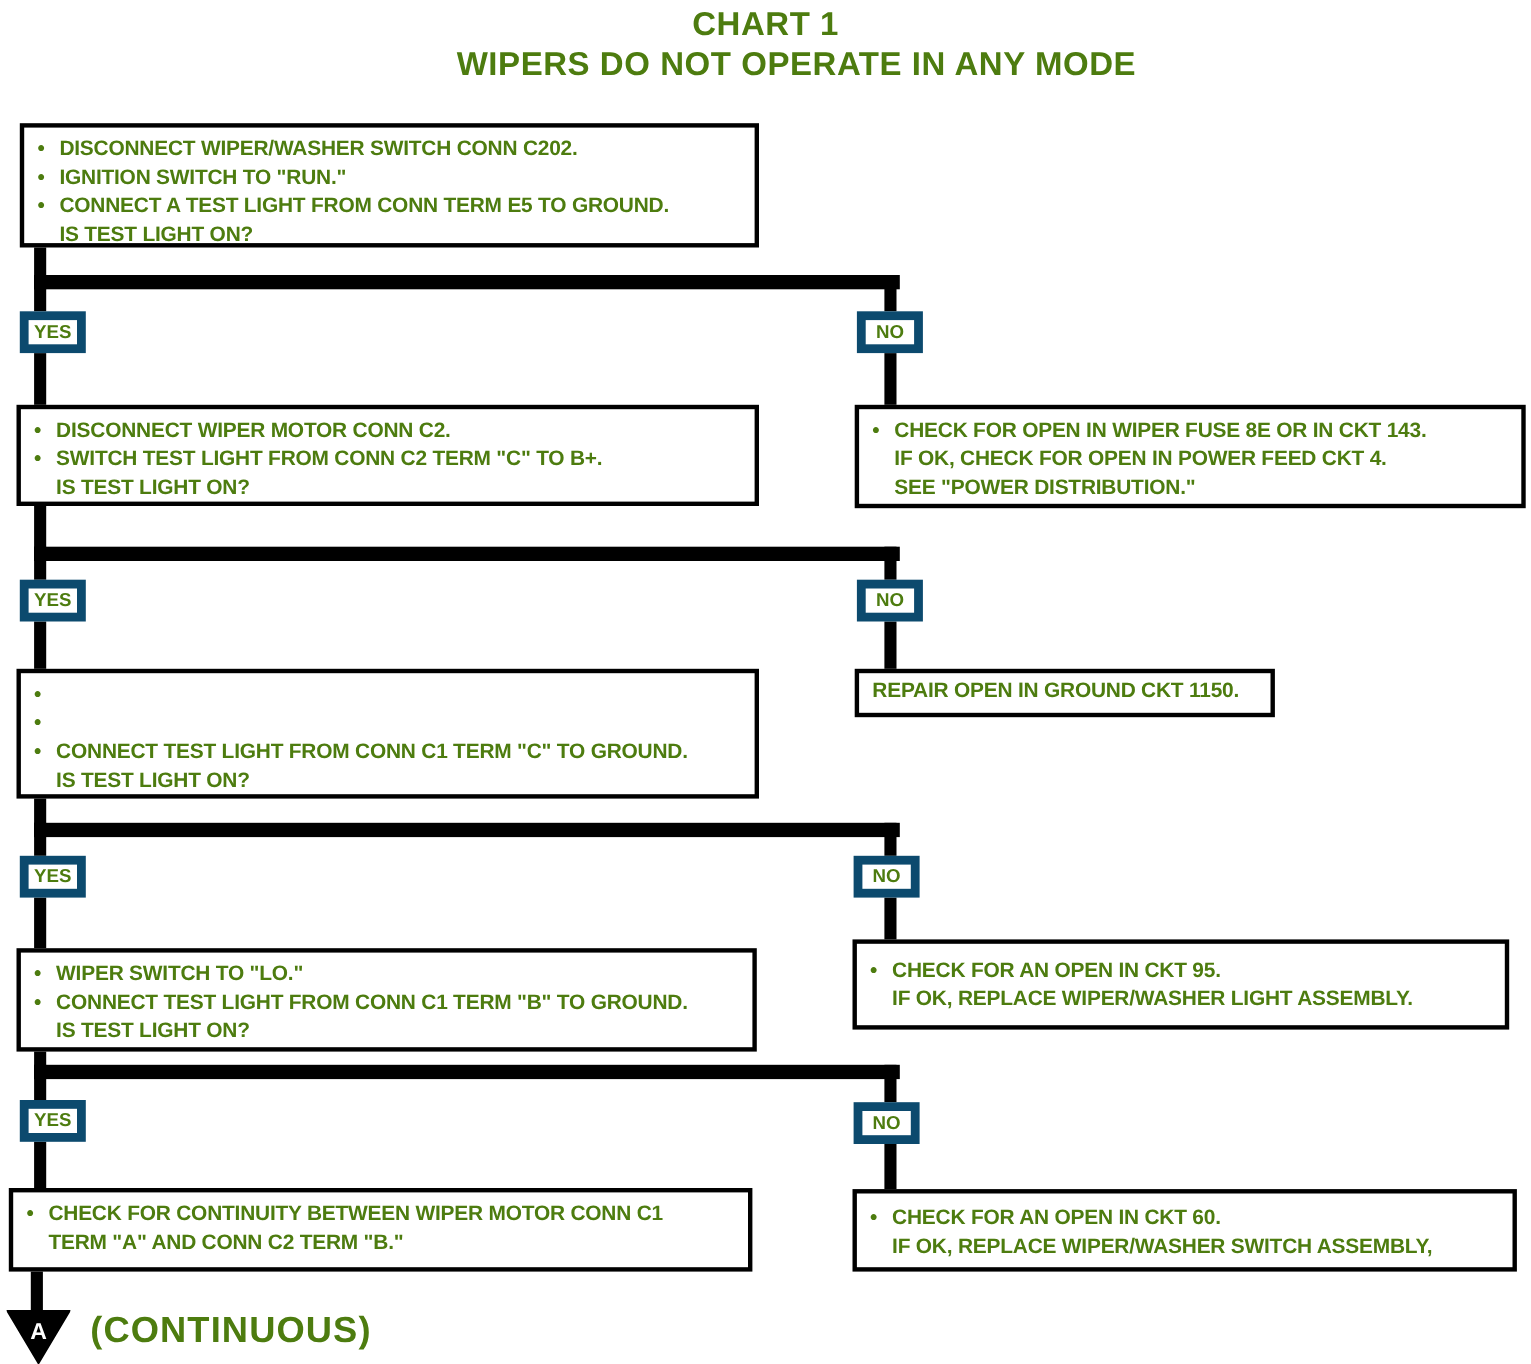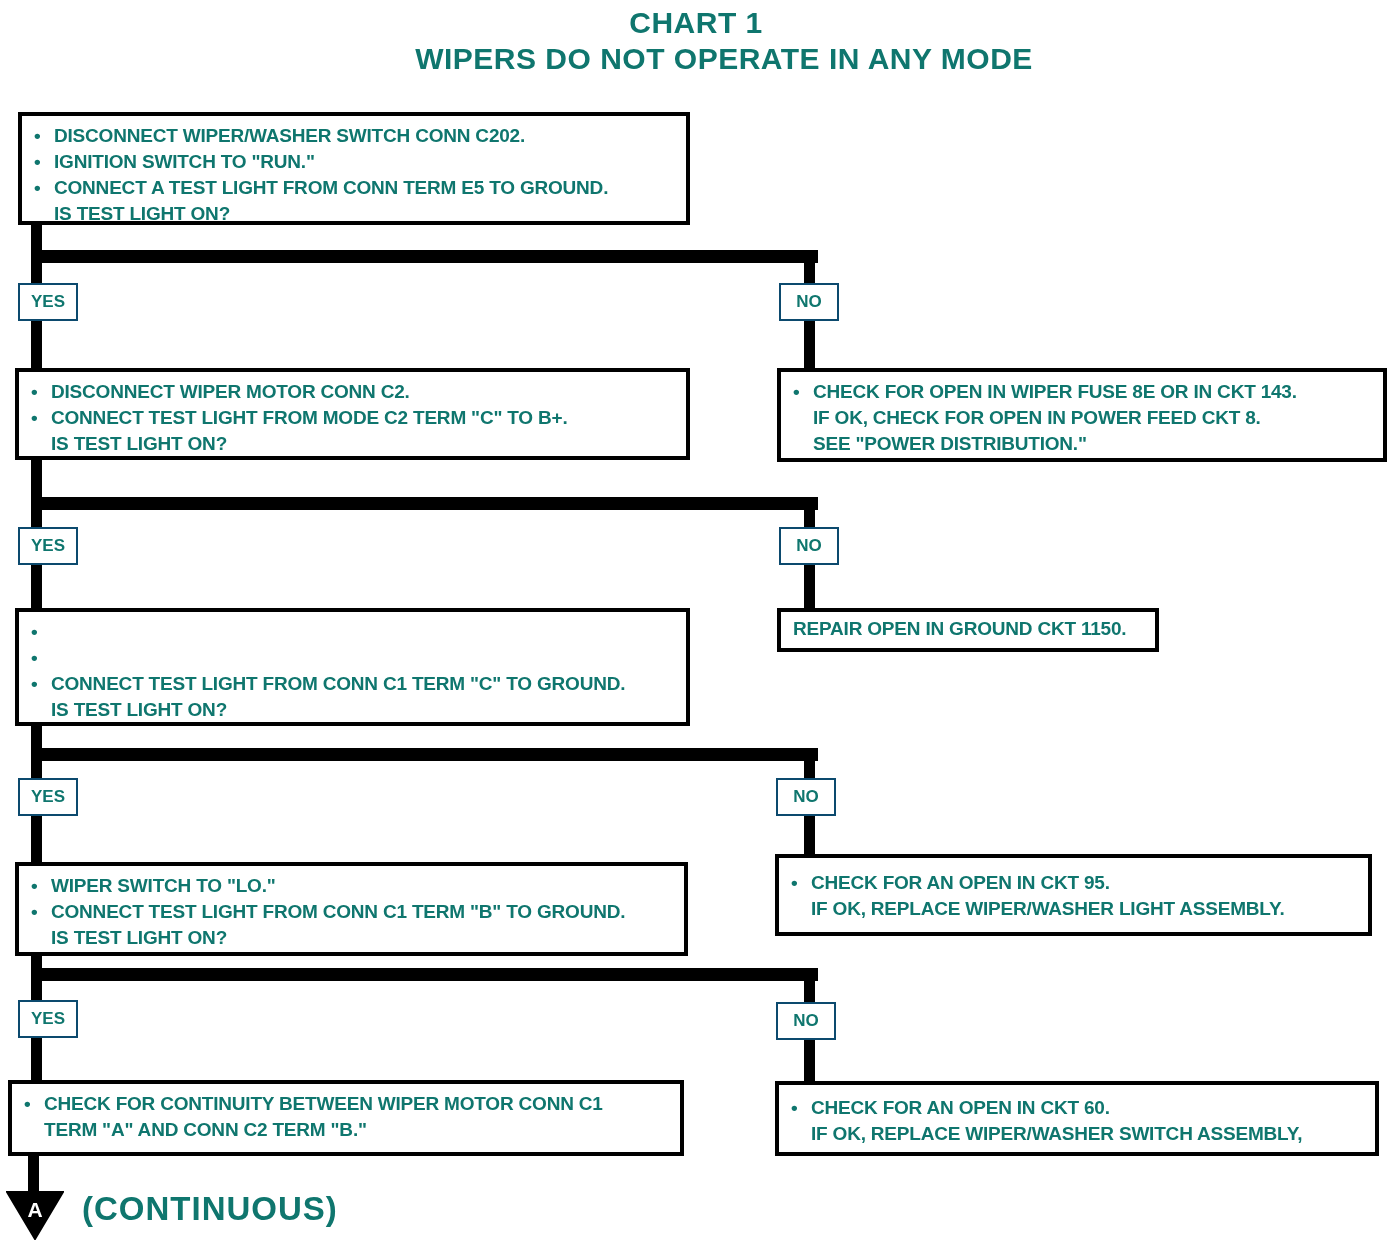--- a/index.html
+++ b/index.html
@@ -1,25 +1,25 @@
 <!DOCTYPE html>
 <html><head>
 <meta charset="utf-8">
 <style>
   html,body{margin:0;padding:0;background:#fff;}
   #page{position:relative;width:1392px;height:1240px;background:#fff;
-        font-family:"Liberation Sans","DejaVu Sans",sans-serif;color:#0f766e;overflow:hidden;}
+        font-family:"Liberation Sans","DejaVu Sans",sans-serif;color:#4d7c0f;overflow:hidden;}
   .title{position:absolute;left:0;width:100%;text-align:center;font-weight:bold;
          font-size:30px;letter-spacing:0.5px;white-space:nowrap;}
   .box{position:absolute;box-sizing:border-box;border:4px solid #000;background:#fff;
        font-weight:bold;font-size:19px;letter-spacing:-0.2px;padding:7px 8px 0 12px;z-index:3;}
   .line{display:flex;line-height:26px;white-space:nowrap;}
   .b{width:20px;flex:none;}
   .cont{padding-left:20px;}
-  .tag{position:absolute;box-sizing:border-box;border:2px solid #0c4a6e;background:#fff;
+  .tag{position:absolute;box-sizing:border-box;border:8px solid #0c4a6e;background:#fff;
        width:60px;height:38px;display:flex;align-items:center;justify-content:center;
        font-weight:bold;font-size:17px;z-index:4;}
   .vl,.hl{position:absolute;background:#000;z-index:1;}
   .vl{width:11px;}
   .hl{height:13px;}
   .caption{position:absolute;font-weight:bold;font-size:33px;letter-spacing:1px;white-space:nowrap;}
   svg{display:block;}
 </style>
 </head>
 <body>
@@ -75,21 +75,21 @@
       </div>
   </div>
 
   <div class="box" style="left:15px;top:368px;width:675px;height:92px;">
     <div class="line">
         <span class="b">•</span>
         <span>DISCONNECT WIPER MOTOR CONN C2.</span>
       </div>
     <div class="line">
         <span class="b">•</span>
-        <span>CONNECT TEST LIGHT FROM MODE C2 TERM "C" TO B+.</span>
+        <span>SWITCH TEST LIGHT FROM CONN C2 TERM "C" TO B+.</span>
       </div>
     <div class="line cont">
         <span>IS TEST LIGHT ON?</span>
       </div>
   </div>
 
   <div class="box" style="left:15px;top:608px;width:675px;height:118px;">
     <div class="line">
         <span class="b">•</span>
       </div>
@@ -128,21 +128,21 @@
         <span>TERM "A" AND CONN C2 TERM "B."</span>
       </div>
   </div>
 
   <div class="box" style="left:777px;top:368px;width:610px;height:94px;">
     <div class="line">
         <span class="b">•</span>
         <span>CHECK FOR OPEN IN WIPER FUSE 8E OR IN CKT 143.</span>
       </div>
     <div class="line cont">
-        <span>IF OK, CHECK FOR OPEN IN POWER FEED CKT 8.</span>
+        <span>IF OK, CHECK FOR OPEN IN POWER FEED CKT 4.</span>
       </div>
     <div class="line cont">
         <span>SEE "POWER DISTRIBUTION."</span>
       </div>
   </div>
 
   <div class="box" style="left:777px;top:608px;width:382px;height:44px;padding-top:4px;">
     <div class="line">
         <span>REPAIR OPEN IN GROUND CKT 1150.</span>
       </div>

